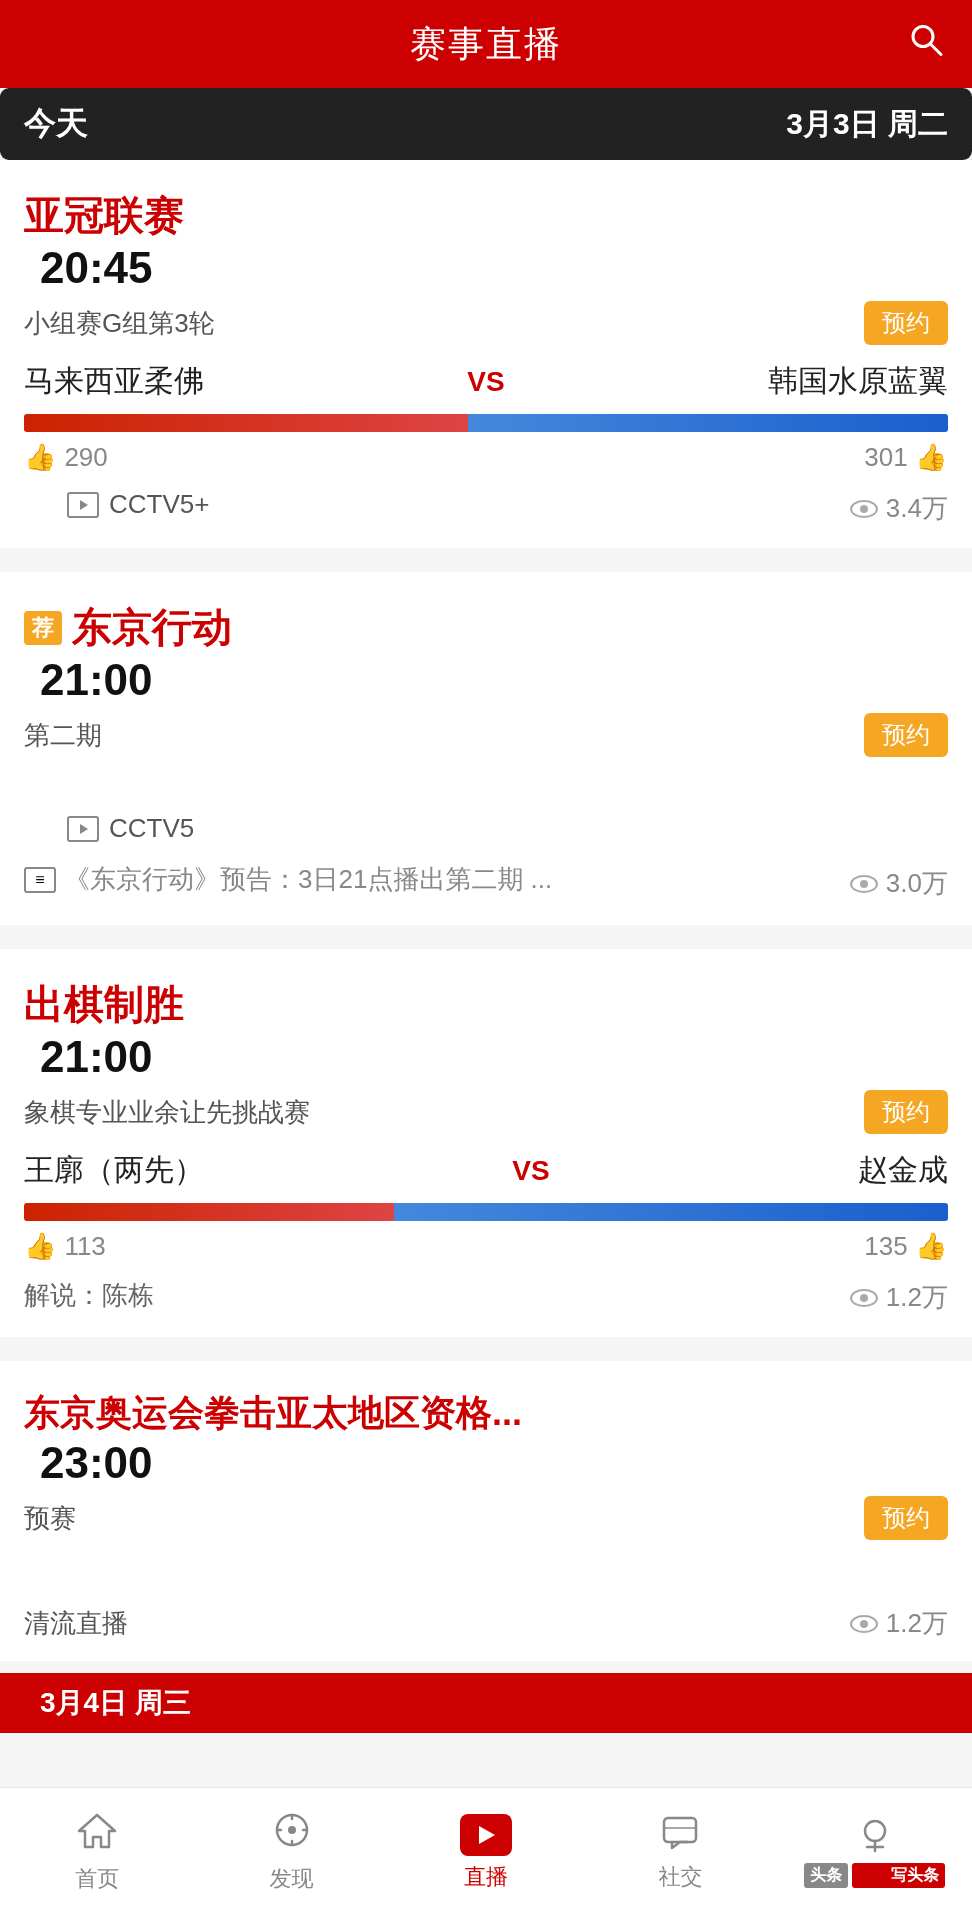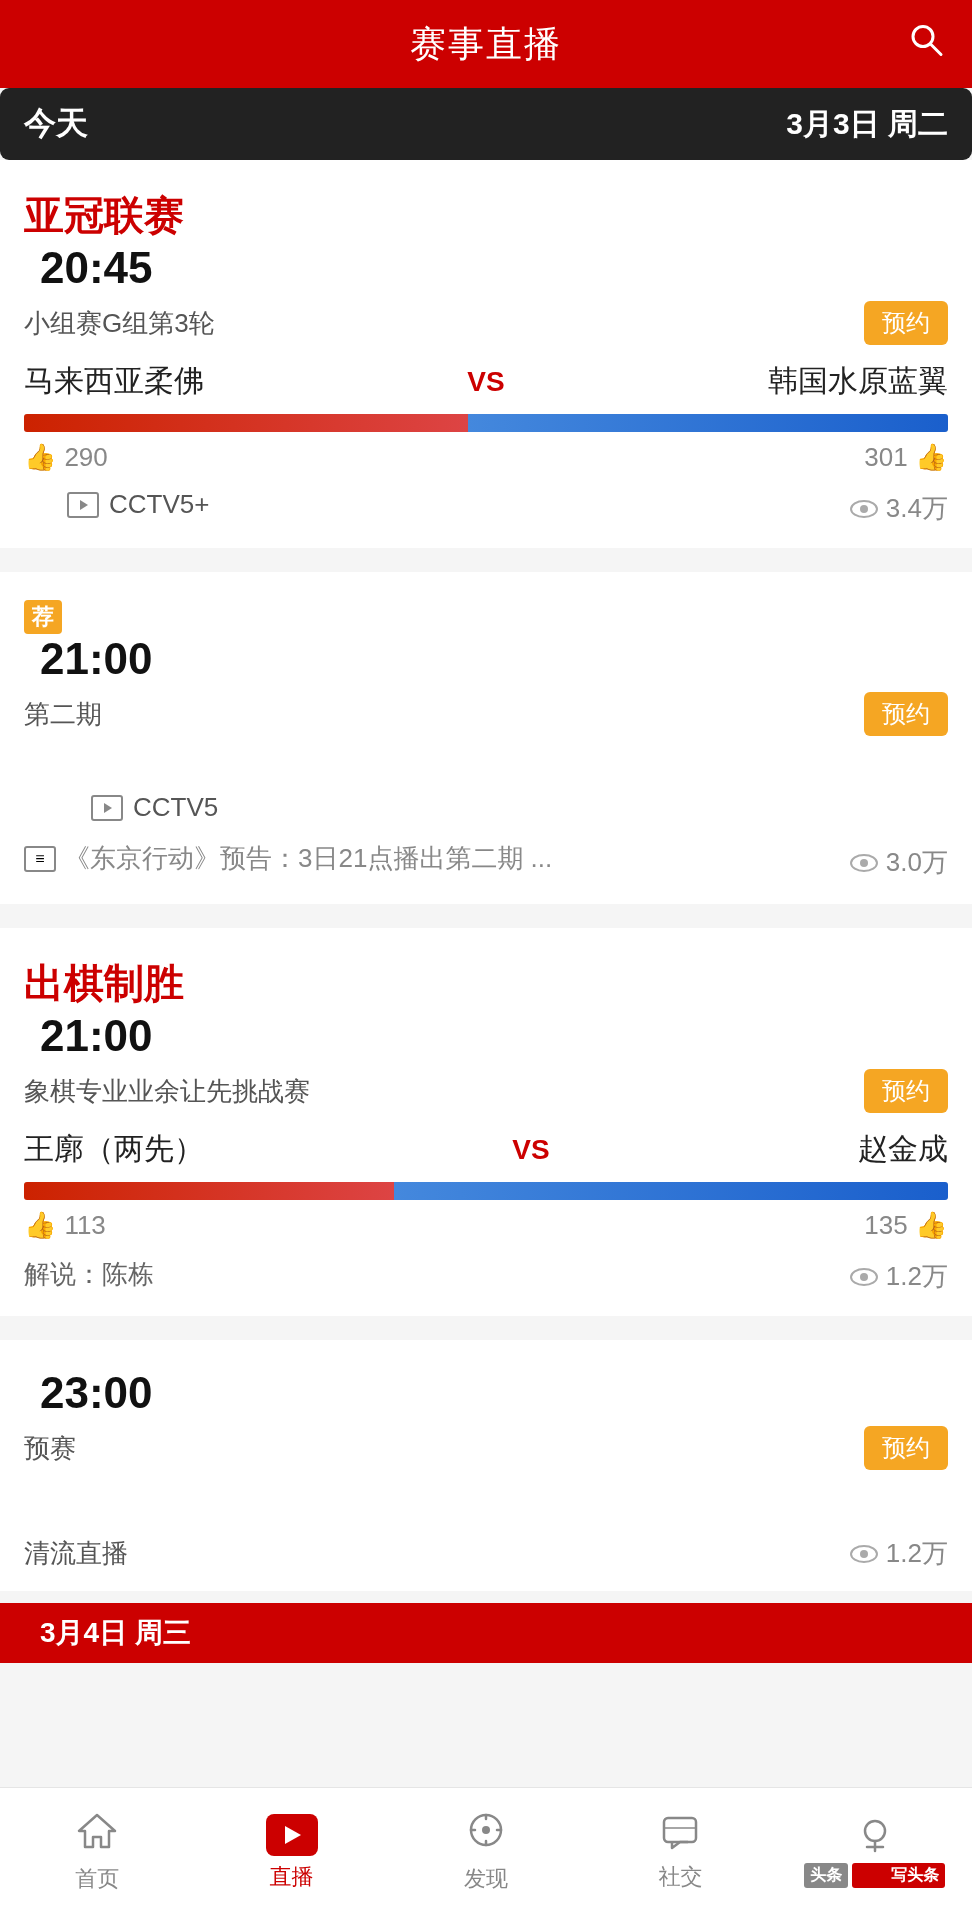--- a/index.html
+++ b/index.html
@@ -359,29 +359,30 @@
       </div>
     </div>
   </div>
 
   <div class="section-divider"></div>
 
   <div class="event-card">
     <div class="event-header">
       <div class="event-title-row">
         <span class="rec-badge">荐</span>
+        <span class="event-title">东京行动</span>
       </div>
       <span class="event-time">21:00</span>
     </div>
     <div class="event-subtitle-row">
       <span class="event-subtitle">第二期</span>
       <button class="reserve-btn">预约</button>
     </div>
     <div style="height: 40px;"></div>
-    <div style="display:flex; justify-content:space-between; align-items:flex-end; margin-bottom:10px;margin-left:24px;">
+    <div style="display:flex; justify-content:space-between; align-items:flex-end; margin-bottom:10px;">
       <div class="channel-row">
         <span style="display:inline-flex;align-items:center;justify-content:center;width:32px;height:26px;border:2px solid #888;border-radius:3px;">
           <svg width="14" height="14" viewBox="0 0 14 14">
               <polygon points="4,2 12,7 4,12" fill="#888"></polygon>
             </svg>
         </span>
         <span class="channel-name">CCTV5</span>
       </div>
     </div>
     <div style="display:flex; justify-content:space-between; align-items:center;">
@@ -438,20 +439,21 @@
         </svg>
         <span>1.2万</span>
       </div>
     </div>
   </div>
 
   <div class="section-divider"></div>
 
   <div class="event-card">
     <div class="event-header">
+      <span class="event-title" style="font-size:36px;">东京奥运会拳击亚太地区资格...</span>
       <span class="event-time">23:00</span>
     </div>
     <div class="event-subtitle-row">
       <span class="event-subtitle">预赛</span>
       <button class="reserve-btn">预约</button>
     </div>
     <div style="height: 50px;"></div>
     <div style="display:flex; justify-content:space-between; align-items:center;">
       <span class="channel-name">清流直播</span>
       <div class="views-row">
@@ -472,46 +474,46 @@
 
 <div class="bottom-nav">
 
   <div class="nav-item">
     <span style="font-size:38px;color:#888;">
       <svg width="40" height="38" viewBox="0 0 40 38">
         <polygon points="20,4 2,20 8,20 8,36 16,36 16,26 24,26 24,36 32,36 32,20 38,20" fill="none" stroke="#888" stroke-width="2.5" stroke-linejoin="round"></polygon>
       </svg>
     </span>
     <span class="nav-label">首页</span>
-  </div>
-
-  <div class="nav-item">
-    <span style="background:#cc0000;width:52px;height:42px;border-radius:8px;display:flex;align-items:center;justify-content:center;">
-      <svg width="26" height="26" viewBox="0 0 26 26">
-        <polygon points="6,4 22,13 6,22" fill="white"></polygon>
-      </svg>
-    </span>
-    <span class="nav-label active">直播</span>
   </div>
 
   <div class="nav-item">
     <span style="font-size:38px;color:#888;">
       <svg width="40" height="38" viewBox="0 0 40 38">
         <circle cx="20" cy="19" r="15" fill="none" stroke="#888" stroke-width="2.5"></circle>
         <circle cx="20" cy="19" r="4" fill="#888"></circle>
         <line x1="20" y1="4" x2="20" y2="8" stroke="#888" stroke-width="2.5" stroke-linecap="round"></line>
         <line x1="20" y1="30" x2="20" y2="34" stroke="#888" stroke-width="2.5" stroke-linecap="round"></line>
         <line x1="5" y1="19" x2="9" y2="19" stroke="#888" stroke-width="2.5" stroke-linecap="round"></line>
         <line x1="31" y1="19" x2="35" y2="19" stroke="#888" stroke-width="2.5" stroke-linecap="round"></line>
       </svg>
     </span>
     <span class="nav-label">发现</span>
   </div>
 
   <div class="nav-item">
+    <span style="background:#cc0000;width:52px;height:42px;border-radius:8px;display:flex;align-items:center;justify-content:center;">
+      <svg width="26" height="26" viewBox="0 0 26 26">
+        <polygon points="6,4 22,13 6,22" fill="white"></polygon>
+      </svg>
+    </span>
+    <span class="nav-label active">直播</span>
+  </div>
+
+  <div class="nav-item">
     <span>
       <svg width="40" height="38" viewBox="0 0 40 38">
         <rect x="4" y="4" width="32" height="24" rx="4" fill="none" stroke="#888" stroke-width="2.5"></rect>
         <line x1="4" y1="14" x2="36" y2="14" stroke="#888" stroke-width="1.5"></line>
         <polyline points="12,28 12,34 20,28 28,28" fill="none" stroke="#888" stroke-width="2.5" stroke-linejoin="round"></polyline>
       </svg>
     </span>
     <span class="nav-label">社交</span>
   </div>
 

